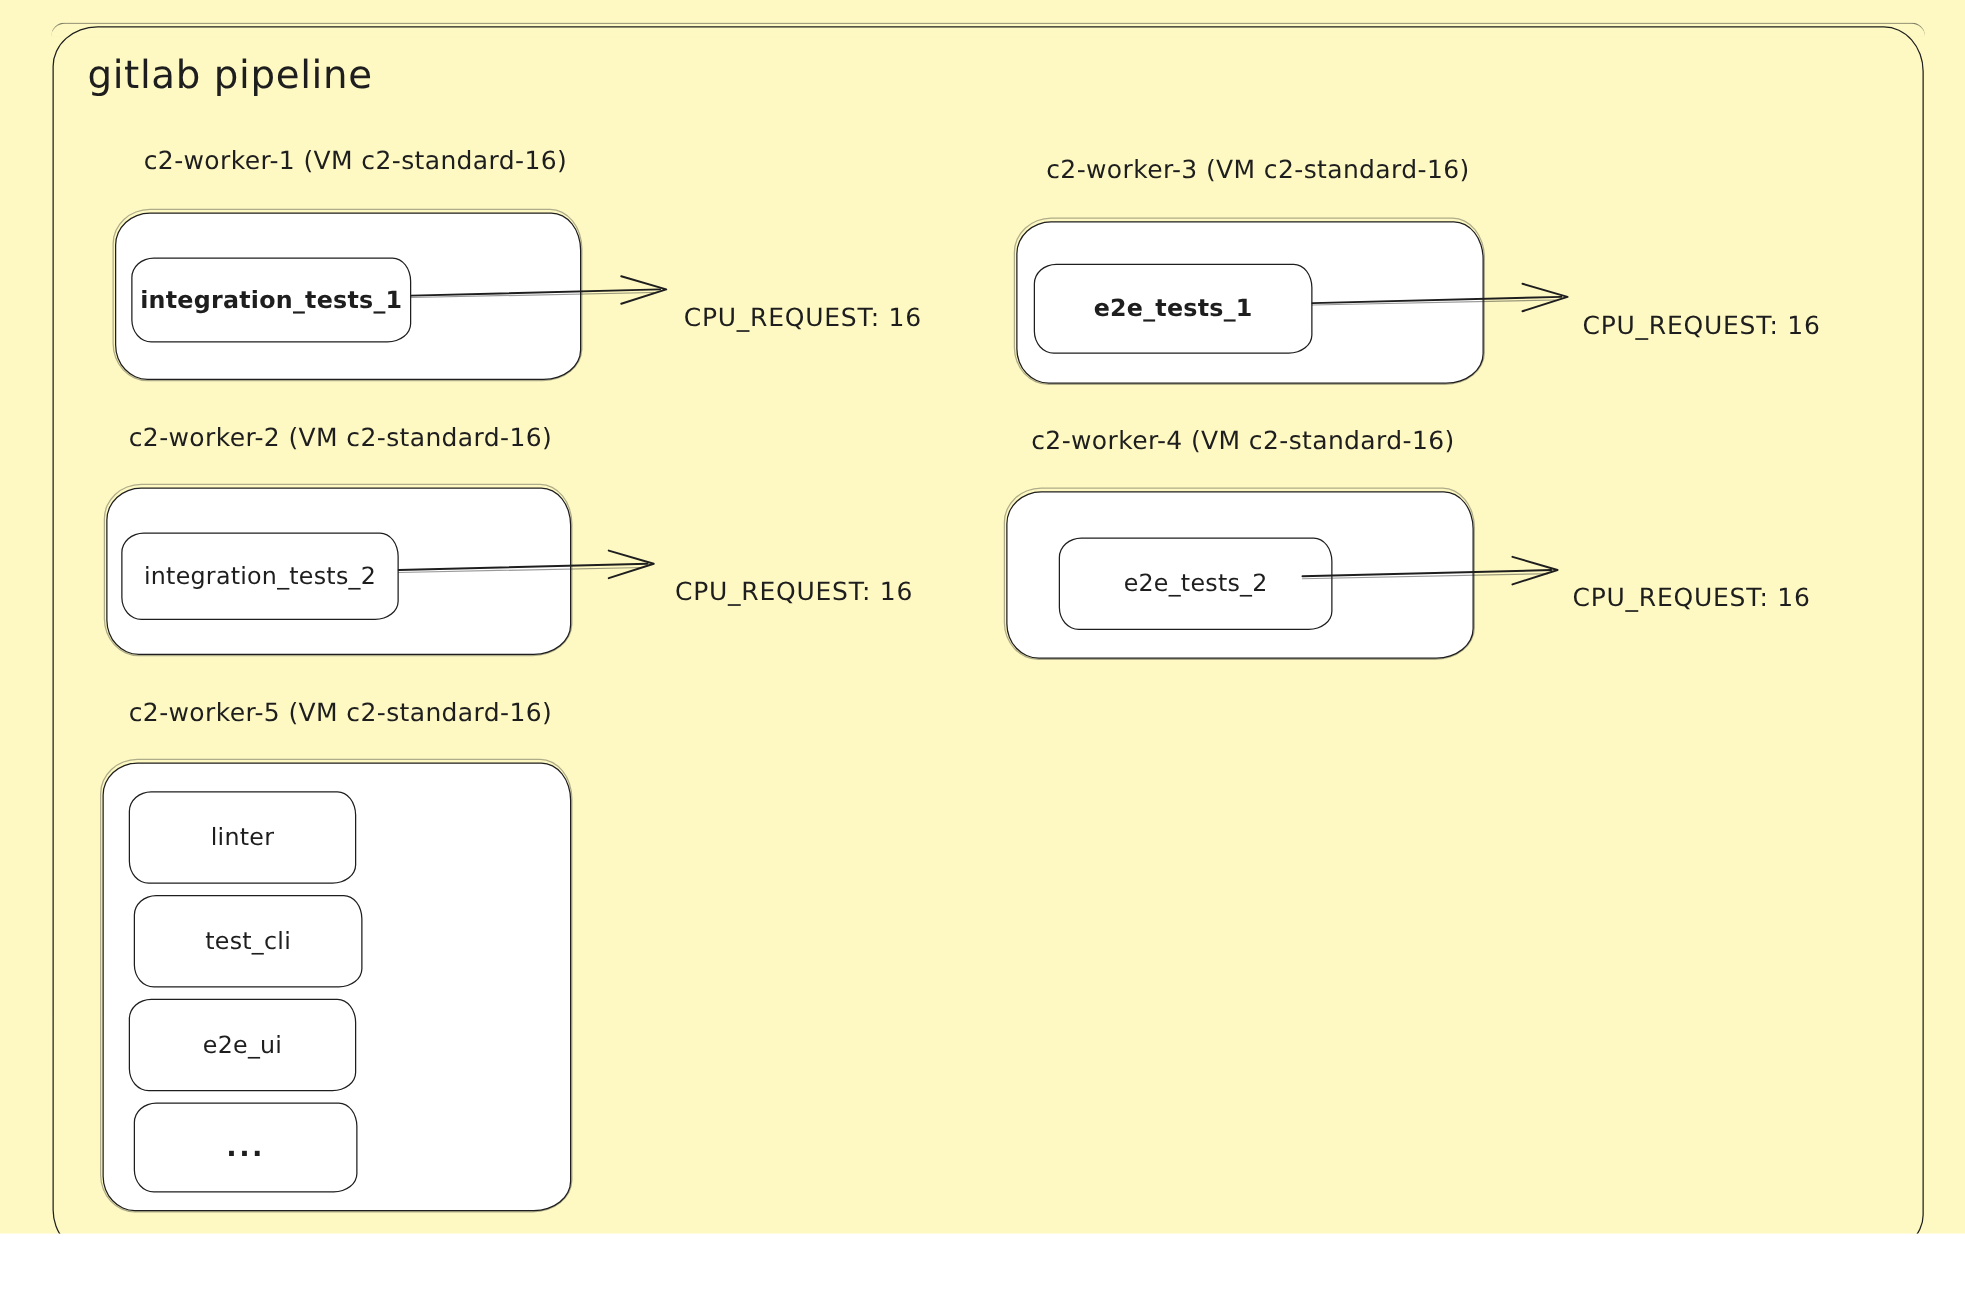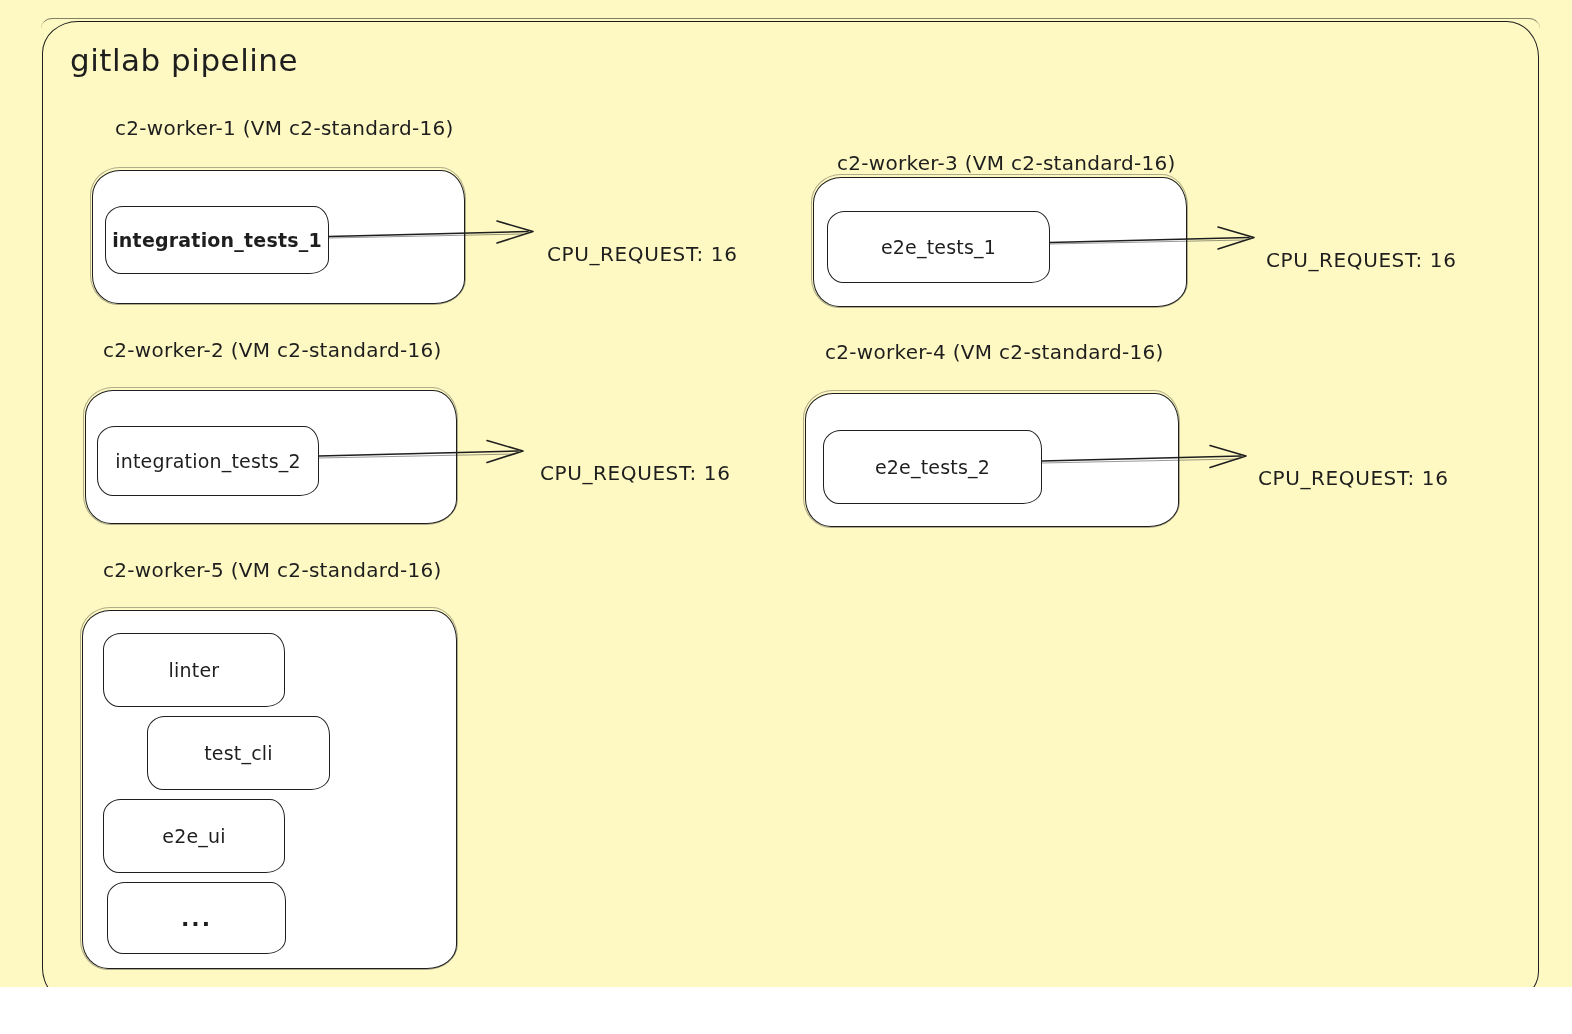--- a/index.html
+++ b/index.html
@@ -116,50 +116,50 @@
   <div class="jbox" style="left:97px; top:426px; width:220px; height:68px;">
     <span>integration_tests_2</span>
   </div>
   <svg class="arrow" style="left:317px; top:437px;" width="215" height="30">
     <path class="ghost" d="M2,21 L198,17"></path>
     <path d="M2,19 L201,14"></path>
     <path d="M170,3.5 L206,14 L170,25.5"></path>
   </svg>
   <div class="annot" style="left:540px; top:439px;">CPU_REQUEST: 16</div>
 
-  <div class="wlabel" style="left:837px; top:123px;margin-top:28px;">c2-worker-3 (VM c2-standard-16)</div>
+  <div class="wlabel" style="left:837px; top:123px;">c2-worker-3 (VM c2-standard-16)</div>
   <div class="obox" style="left:813px; top:177px; width:372px; height:128px;"></div>
-  <div class="jbox" style="left:827px; top:211px; width:221px; height:70px;">
+  <div class="jbox" style="left:827px; top:211px; width:221px; height:70px;font-weight:bold;">
     <span>e2e_tests_1</span>
   </div>
   <svg class="arrow" style="left:1048px; top:224px;" width="215" height="30">
     <path class="ghost" d="M2,20 L196,16"></path>
     <path d="M2,18.5 L201,13.5"></path>
     <path d="M170,3 L206,13.5 L170,25"></path>
   </svg>
   <div class="annot" style="left:1266px; top:226px;">CPU_REQUEST: 16</div>
 
   <div class="wlabel" style="left:825px; top:340px;">c2-worker-4 (VM c2-standard-16)</div>
   <div class="obox" style="left:805px; top:393px; width:372px; height:132px;"></div>
-  <div class="jbox" style="left:823px; top:430px; width:217px; height:72px;text-align:right;">
+  <div class="jbox" style="left:847px; top:430px; width:217px; height:72px;text-align:right;">
     <span>e2e_tests_2</span>
   </div>
   <svg class="arrow" style="left:1040px; top:442px;" width="215" height="30">
     <path class="ghost" d="M2,21 L198,17"></path>
     <path d="M2,19 L201,14"></path>
     <path d="M170,3.5 L206,14 L170,25.5"></path>
   </svg>
   <div class="annot" style="left:1258px; top:444px;">CPU_REQUEST: 16</div>
 
   <div class="wlabel" style="left:103px; top:558px;">c2-worker-5 (VM c2-standard-16)</div>
   <div class="obox" style="left:82px; top:610px; width:373px; height:357px;"></div>
   <div class="jbox" style="left:103px; top:633px; width:180px; height:72px;">
     <span>linter</span>
   </div>
-  <div class="jbox" style="left:107px; top:716px; width:181px; height:72px;margin-left:40px;">
+  <div class="jbox" style="left:107px; top:716px; width:181px; height:72px;">
     <span>test_cli</span>
   </div>
   <div class="jbox" style="left:103px; top:799px; width:180px; height:72px;">
     <span>e2e_ui</span>
   </div>
   <div class="jbox" style="left:107px; top:882px; width:177px; height:70px;">
     <span class="dots">...</span>
   </div>
 
 </div>

